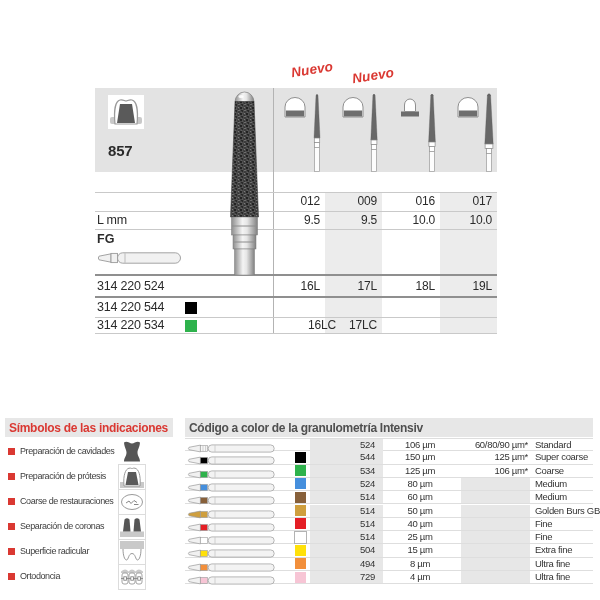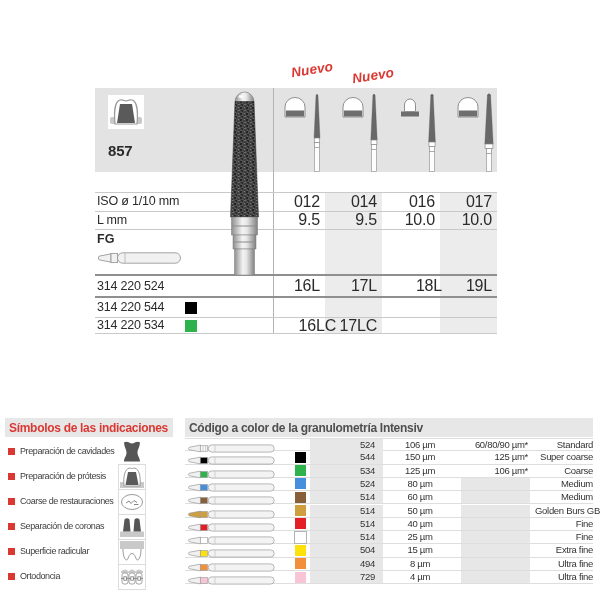--- a/index.html
+++ b/index.html
@@ -11,21 +11,21 @@
   #photo-band{position:absolute;left:0;top:0;width:402px;height:84px;background:#e3e3e3}
   #tooth-box{position:absolute;left:13px;top:7px;width:36px;height:34px;background:#fff}
   #family-code{position:absolute;left:13px;top:54px;font-weight:bold;font-size:15px;letter-spacing:-.2px}
   .vdivider{position:absolute;left:178px;top:0;width:1px;height:246px;background:#b3b3b3}
   .band{position:absolute;top:104px;height:142px;width:57px;background:#ececec}
   .hline{position:absolute;left:0;width:402px;height:1px;background:#c9c9c9;z-index:2}
   .hline.thick{height:2px;background:#8f8f8f}
   .trow{position:absolute;left:0;width:402px;z-index:3}
   .rlabel{position:absolute;left:2px;font-size:12.5px;letter-spacing:-.2px;white-space:nowrap}
   .cell{position:absolute;top:0;text-align:right;padding-right:5px;box-sizing:border-box;
-        font-size:16px;letter-spacing:-.2px}
+        font-size:12px;letter-spacing:-.2px}
   .sq{position:absolute;left:90px;top:50%;margin-top:-6px;width:12px;height:12px}
   #fg-label{position:absolute;left:2px;top:144px;font-weight:bold;font-size:12.5px}
   #fg-bur{position:absolute;left:2px;top:162px;width:86px;height:16px}
   #big-bur{position:absolute;left:133px;top:1px;width:32px;height:186px;z-index:5}
   .arch-icon{position:absolute;top:8px;width:24px;height:22px;z-index:4}
   .mini-bur{position:absolute;top:4px;width:12px;height:80px;z-index:4}
   .nuevo{position:absolute;color:#da3832;font-weight:bold;font-style:italic;font-size:13.5px;
          transform:rotate(-9deg);z-index:6;letter-spacing:.2px}
 
   
@@ -45,21 +45,21 @@
   .cc-row{position:absolute;left:0;width:408px;height:13.3px;border-bottom:1px solid #dedede;box-sizing:border-box}
   .cc-row.first{border-top:1px solid #dedede}
   .cc-cell{position:absolute;top:0;height:12.3px;line-height:12.5px;font-size:9.5px;
            letter-spacing:-.3px;color:#333;box-sizing:border-box;white-space:nowrap}
   .cc-bur{position:absolute;left:2px;top:1px;width:92px;height:10px}
   .cc-sq{position:absolute;left:110px;top:0.5px;width:11px;height:11px}
   .cc-code{left:125px;width:73px;background:#e7e7e7;text-align:right;padding-right:8px}
   .cc-grain{left:198px;width:76px;text-align:center;padding-right:2px}
   .cc-alt{left:276px;width:69px;text-align:right;padding-right:2px}
   .cc-alt.empty{background:#e7e7e7}
-  .cc-name{left:349px;width:59px;text-align:right;padding-left:1px}
+  .cc-name{left:349px;width:59px;text-align:left;padding-left:1px}
 </style>
 </head>
 <body>
 
 <div id="product-table">
   <div id="photo-band"></div>
 
   <div class="band" style="left:230px"></div>
   <div class="band" style="left:345px"></div>
 
@@ -78,23 +78,22 @@
   <div class="hline" style="top:104px"></div>
   <div class="hline" style="top:123px"></div>
   <div class="hline" style="top:141px"></div>
   <div class="hline thick" style="top:186px"></div>
   <div class="hline thick" style="top:208px"></div>
   <div class="hline" style="top:229px"></div>
   <div class="hline" style="top:245px"></div>
 
   <div id="spec-rows">
       <div class="trow" style="top:104px;height:19px">
-        <div class="rlabel" style="line-height:19px">ISO ø 1/10 mm</div>
         <div class="cell" style="left:178px;width:52px;line-height:19px">012</div>
-        <div class="cell" style="left:230px;width:57px;line-height:19px">014</div>
+        <div class="cell" style="left:230px;width:57px;line-height:19px">009</div>
         <div class="cell" style="left:287px;width:58px;line-height:19px">016</div>
         <div class="cell" style="left:345px;width:57px;line-height:19px">017</div>
       </div>
       <div class="trow" style="top:123px;height:18px">
         <div class="rlabel" style="line-height:18px">L mm</div>
         <div class="cell" style="left:178px;width:52px;line-height:18px">9.5</div>
         <div class="cell" style="left:230px;width:57px;line-height:18px">9.5</div>
         <div class="cell" style="left:287px;width:58px;line-height:18px">10.0</div>
         <div class="cell" style="left:345px;width:57px;line-height:18px">10.0</div>
       </div>
@@ -108,21 +107,21 @@
       <rect x="20.5" y="2.8" width="63" height="10.4" rx="5.2" fill="#f1f1f1" stroke="#9a9a9a" stroke-width="0.9"></rect>
       <line x1="28" y1="3.2" x2="28" y2="12.8" stroke="#b5b5b5" stroke-width="0.9"></line>
     </svg>
   </div>
 
   <div id="order-rows">
       <div class="trow" style="top:188px;height:28px">
         <div class="rlabel" style="line-height:20px">314 220 524</div>
         <div class="cell" style="left:178px;width:52px;line-height:20px">16L</div>
         <div class="cell" style="left:230px;width:57px;line-height:20px">17L</div>
-        <div class="cell" style="left:294px;width:58px;line-height:20px">18L</div>
+        <div class="cell" style="left:287px;width:58px;line-height:20px">18L</div>
         <div class="cell" style="left:345px;width:57px;line-height:20px">19L</div>
       </div>
       <div class="trow" style="top:210px;height:19px">
         <div class="rlabel" style="line-height:19px">314 220 544</div>
         <div class="sq" style="background: rgb(0, 0, 0);"></div>
         <div class="cell" style="left:178px;width:52px;line-height:19px"></div>
         <div class="cell" style="left:230px;width:57px;line-height:19px"></div>
         <div class="cell" style="left:287px;width:58px;line-height:19px"></div>
         <div class="cell" style="left:345px;width:57px;line-height:19px"></div>
       </div>

